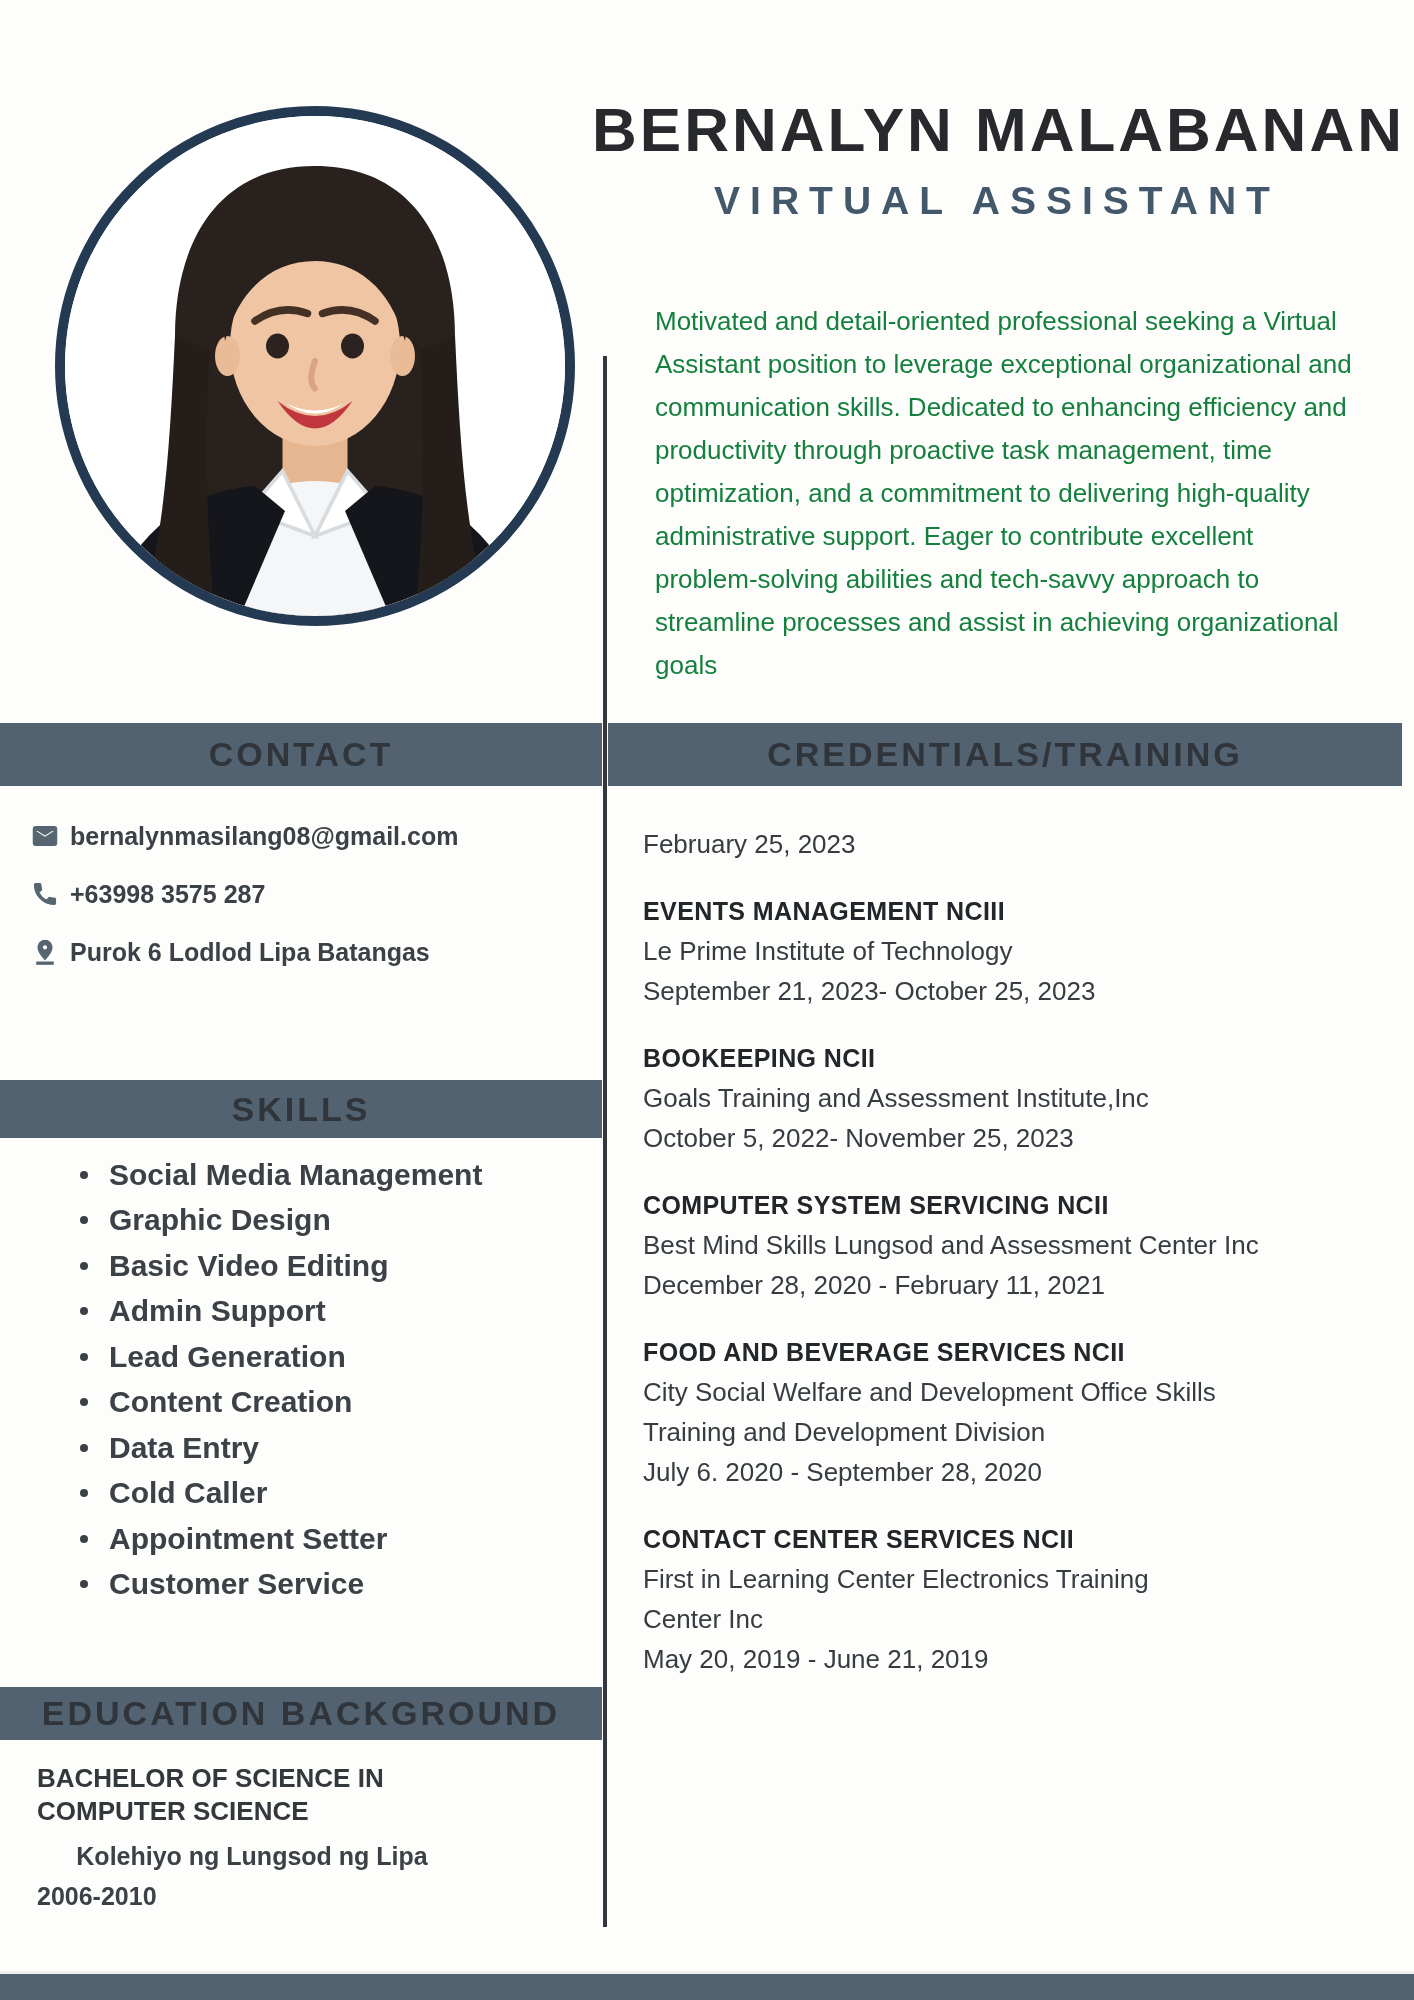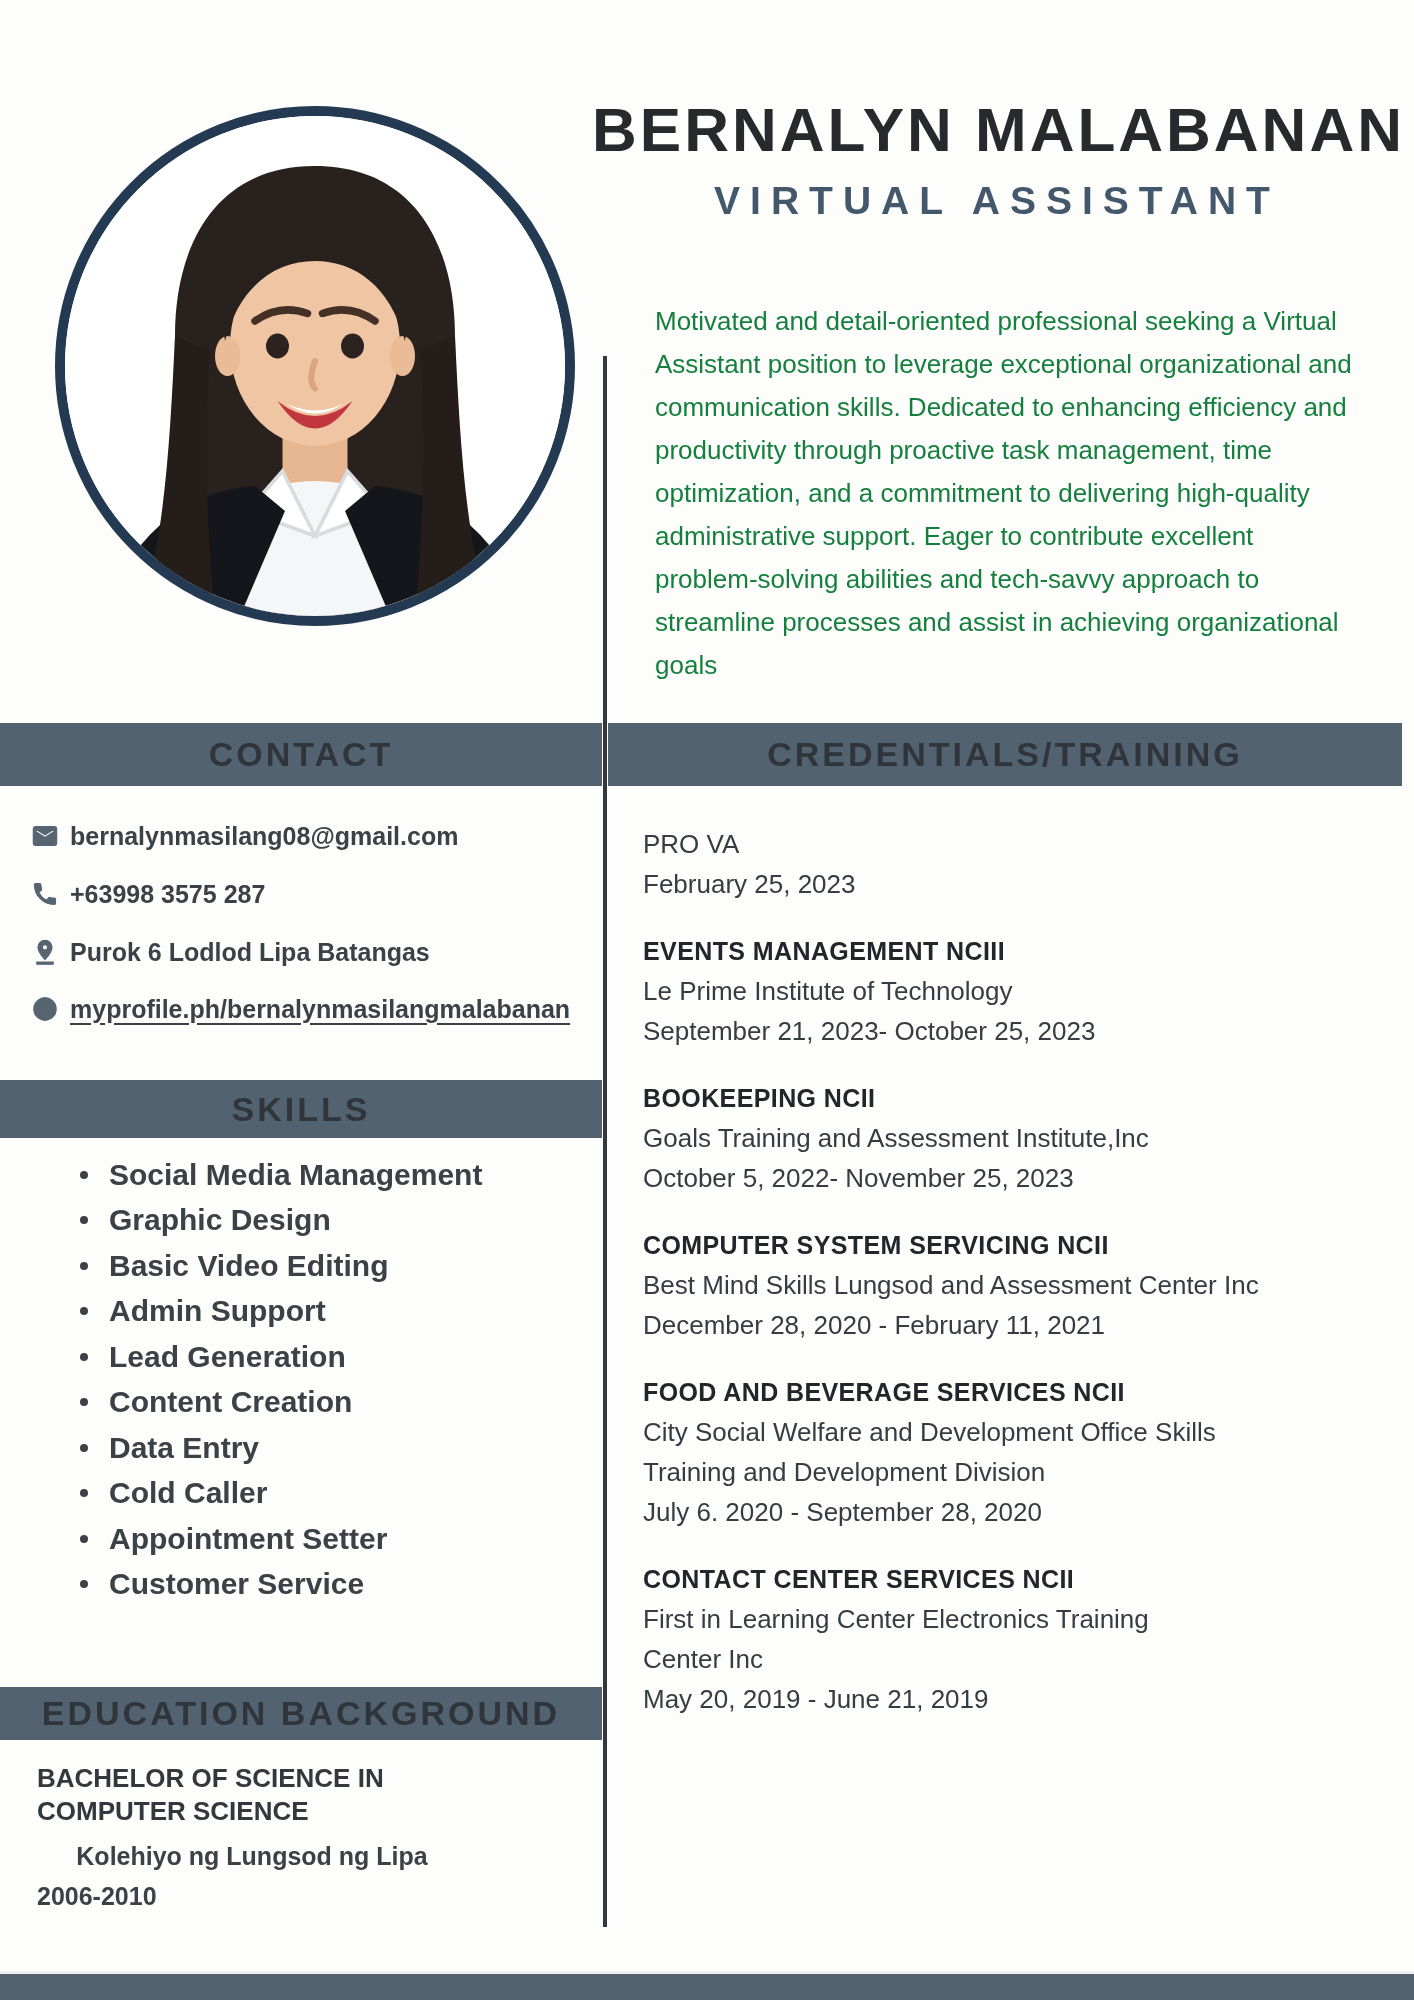--- a/index.html
+++ b/index.html
@@ -161,30 +161,20 @@
   </div>
   <div class="contact-row r3">
     <span class="cicon">
       <svg viewBox="0 0 24 24">
           <path d="M12 2C8.69 2 6 4.69 6 8c0 4.2 6 10.5 6 10.5S18 12.2 18 8c0-3.31-2.69-6-6-6zm0 8.3a2.3 2.3 0 1 1 0-4.6 2.3 2.3 0 0 1 0 4.6z"></path>
           <path d="M5 20.6h14v1.9H5z"></path>
         </svg>
     </span>
     <span class="ctext">Purok 6 Lodlod Lipa Batangas</span>
   </div>
-  <div class="contact-row r4 link">
-    <span class="cicon">
-      <svg viewBox="0 0 24 24" fill="none" stroke-width="1.8">
-        <circle cx="12" cy="12" r="9.2"></circle>
-        <ellipse cx="12" cy="12" rx="4.2" ry="9.2"></ellipse>
-        <path d="M2.8 12h18.4M4.2 7.4h15.6M4.2 16.6h15.6"></path>
-      </svg>
-    </span>
-    <span class="ctext">myprofile.ph/bernalynmasilangmalabanan</span>
-  </div>
 
   <ul class="skills-list">
     <li>
         <span class="dot"></span>
         <span>Social Media Management</span>
       </li>
     <li>
         <span class="dot"></span>
         <span>Graphic Design</span>
       </li>
@@ -224,21 +214,20 @@
 
   <div class="edu">
     <div class="degree">BACHELOR OF SCIENCE IN COMPUTER SCIENCE</div>
     <div class="school">Kolehiyo ng Lungsod ng Lipa</div>
     <div class="years">2006-2010</div>
   </div>
 
   <div class="creds">
 
     <div class="cred">
-      <div class="cred-line">PRO VA</div>
       <div class="cred-line">February 25, 2023</div>
     </div>
 
     <div class="cred">
       <div class="cred-title">EVENTS MANAGEMENT NCIII</div>
       <div class="cred-line">Le Prime  Institute of Technology</div>
       <div class="cred-line">September 21, 2023- October 25, 2023</div>
     </div>
 
     <div class="cred">

